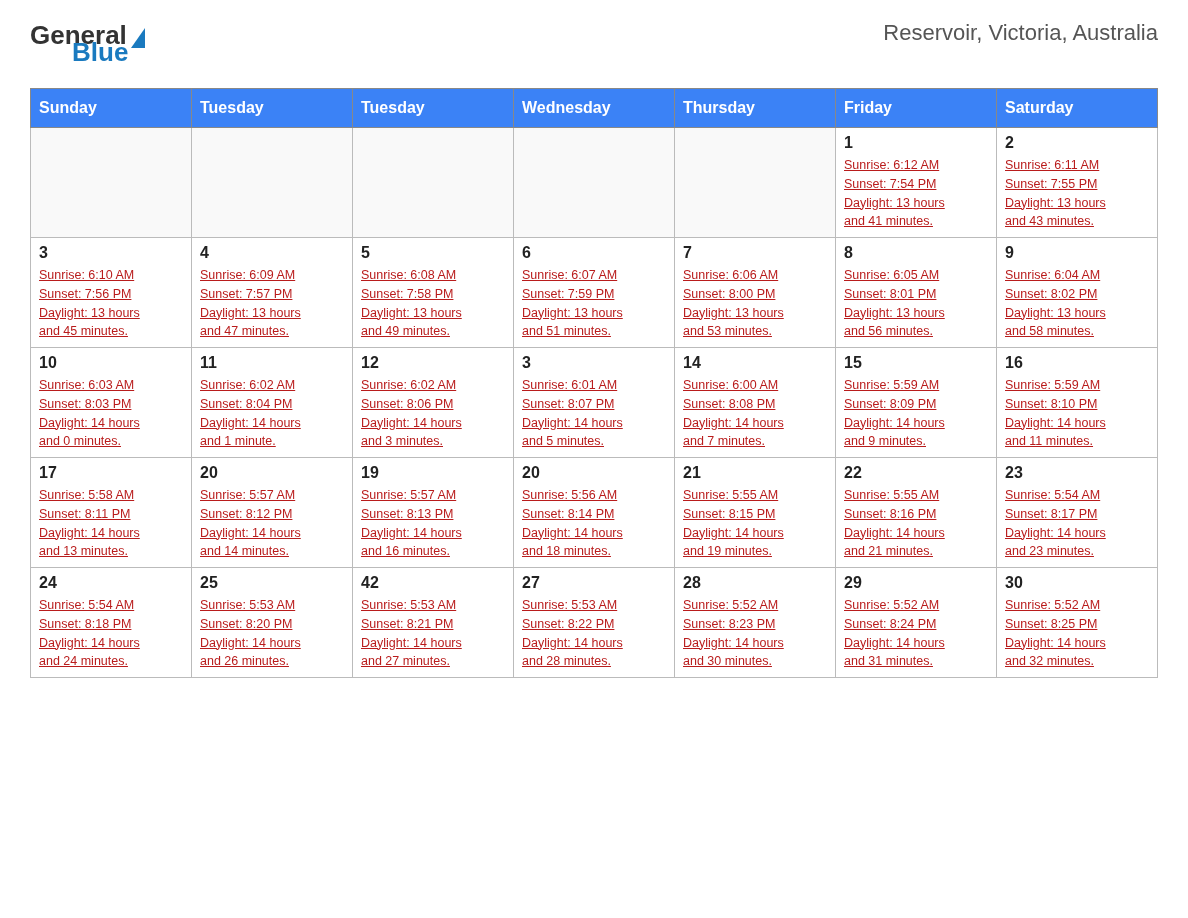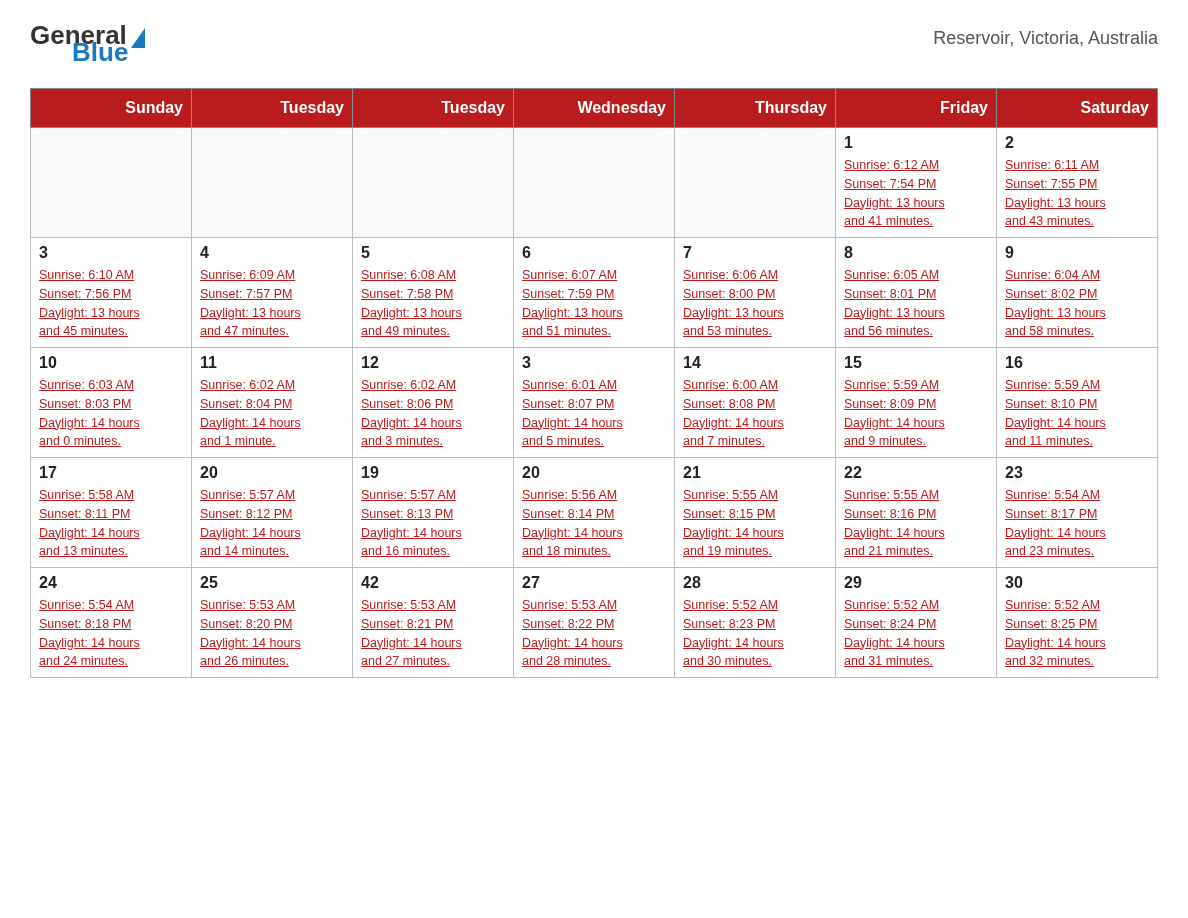--- a/index.html
+++ b/index.html
@@ -47,36 +47,36 @@
     .title-section {
       text-align: right;
     }
     .month-title {
       font-size: 52px;
       font-weight: bold;
       color: #222;
       line-height: 1.1;
     }
     .location {
-      font-size: 18px;
+      font-size: 22px;
       color: #555;
-      margin-top: 8px;
+      margin-top: 0;
     }
     .calendar {
       width: 100%;
       border-collapse: collapse;
       border: 1px solid #888;
     }
     .calendar th {
-      background-color: #b91c1c;
+      background-color: #3b82f6;
       color: #fff;
       font-size: 16px;
       font-weight: bold;
       padding: 10px 8px;
-      text-align: right;
+      text-align: left;
       border: 1px solid #888;
     }
     .calendar td {
       vertical-align: top;
       border: 1px solid #bbb;
       padding: 6px 8px;
       min-height: 90px;
       width: 14.28%;
       font-size: 13px;
       color: #333;

